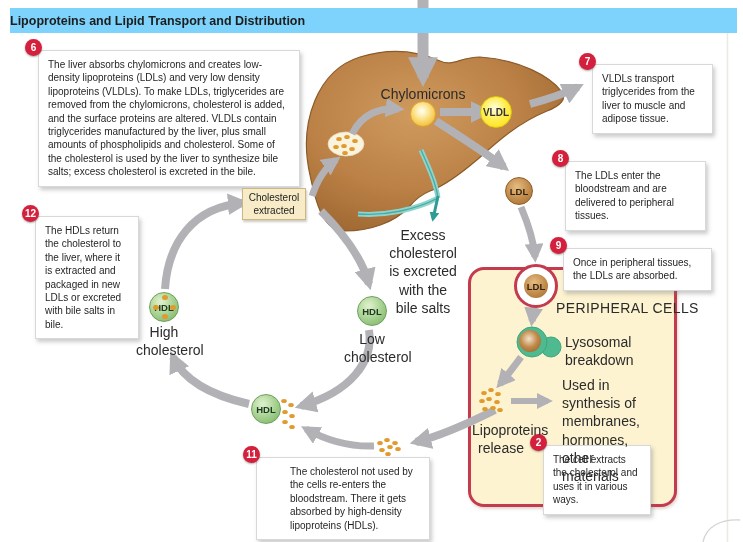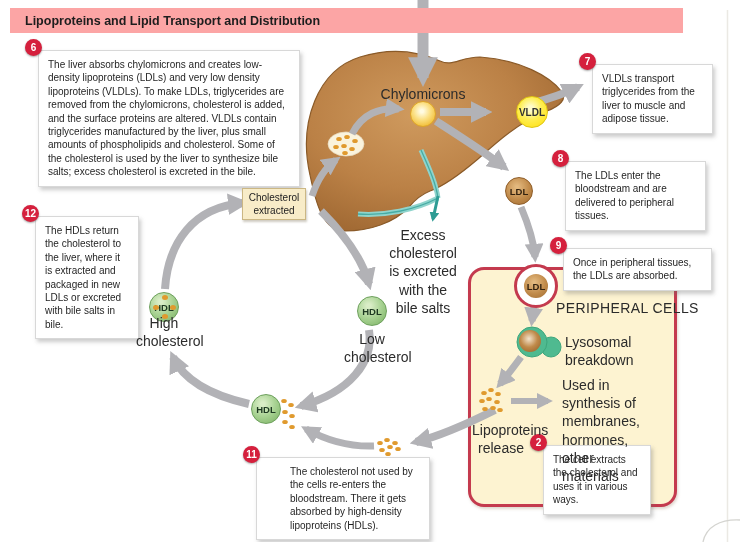--- a/index.html
+++ b/index.html
@@ -1,42 +1,42 @@
 <!DOCTYPE html>
 <html><head>
 <meta charset="utf-8">
 <style>
   html,body{margin:0;padding:0;background:#fff;}
   .figure{
     position:relative;width:743px;height:542px;background:#ffffff;overflow:hidden;
     font-family:"Liberation Sans",sans-serif;color:#1f1f1f;
   }
   .title-band{
-    position:absolute;left:10px;top:8px;width:673px;height:25px;background:#fca5a5;
-    display:flex;align-items:center;padding-left:15px;box-sizing:border-box;z-index:2;
+    position:absolute;left:10px;top:8px;width:727px;height:25px;background:#7dd3fc;
+    display:flex;align-items:center;box-sizing:border-box;z-index:2;
   }
   .title-band span{font-size:12.5px;font-weight:bold;color:#1d1d1d;}
   svg.layer{position:absolute;left:0;top:0;z-index:1;}
   .note{
     position:absolute;background:#ffffff;border:1px solid #d8d8d8;
     box-shadow:2px 3px 4px rgba(110,110,110,.35);
     padding:7px 9px;font-size:10px;line-height:1.34;color:#1f1f1f;z-index:2;box-sizing:border-box;
   }
   .badge{
     position:absolute;left:-14px;top:-12px;width:17px;height:17px;border-radius:50%;
     background:#d5203d;color:#fff;font-size:10px;font-weight:bold;
     display:flex;align-items:center;justify-content:center;box-shadow:0 1px 2px rgba(0,0,0,.35);
   }
   .ball{
     position:absolute;border-radius:50%;display:flex;align-items:center;justify-content:center;
     font-weight:bold;z-index:2;box-sizing:border-box;
   }
   .chylo{left:410px;top:101px;width:26px;height:26px;border:1px solid #dfa626;
     background:radial-gradient(circle at 45% 38%,#fffbe2 8%,#fbe084 42%,#f2bf3a 78%,#e7ac28);}
-  .vldl{left:516px;top:96px;width:32px;height:32px;border:1px solid #e0c612;font-size:10px;color:#333;
+  .vldl{left:480px;top:96px;width:32px;height:32px;border:1px solid #e0c612;font-size:10px;color:#333;
     background:radial-gradient(circle at 45% 38%,#fffbc9 10%,#ffee52 45%,#ffe72e 70%,#f0d013);}
   .ldl{left:505px;top:177px;width:28px;height:28px;border:1px solid #8f5d28;font-size:9.5px;color:#33220f;
     background:radial-gradient(circle at 42% 35%,#e3b97f 5%,#c08a4a 55%,#a06c32);}
   .ldl-peri{left:521px;top:271px;width:30px;height:30px;border:3px solid #fff;font-size:9.5px;color:#33220f;z-index:4;
     background:radial-gradient(circle at 42% 35%,#e3b97f 5%,#c08a4a 55%,#a06c32);}
   .hdl{width:30px;height:30px;border:1px solid #6da05c;font-size:9.5px;color:#1e3a22;
     background:radial-gradient(circle at 38% 32%,#d9edc6 8%,#a9d394 48%,#8bbd74 80%,#7aac64);}
   .hdl .dot{position:absolute;width:6px;height:5px;border-radius:50%;background:#e09a2e;}
   .pocket{
     position:absolute;left:514px;top:264px;width:44px;height:44px;border-radius:50%;
@@ -206,21 +206,21 @@
   <div class="pocket"></div>
   <div class="ball ldl-peri">LDL</div>
 
   <div class="ball hdl" style="left:149px;top:292px;">
     <span class="dot" style="left:12px;top:2px;"></span>
     <span class="dot" style="left:3px;top:12px;"></span>
     <span class="dot" style="left:20px;top:12px;"></span>
     <span class="dot" style="left:12px;top:21px;"></span>
     <span>HDL</span>
   </div>
-  <div class="cap center" style="left:136px;top:314px;width:56px;text-align:center;">High cholesterol</div>
+  <div class="cap center" style="left:136px;top:323px;width:56px;text-align:center;">High cholesterol</div>
 
   <div class="ball hdl" style="left:357px;top:296px;">
     <span>HDL</span>
   </div>
   <div class="cap center" style="left:344px;top:330px;width:56px;">Low cholesterol</div>
 
   <div class="ball hdl" style="left:251px;top:394px;">
     <span>HDL</span>
   </div>
 

